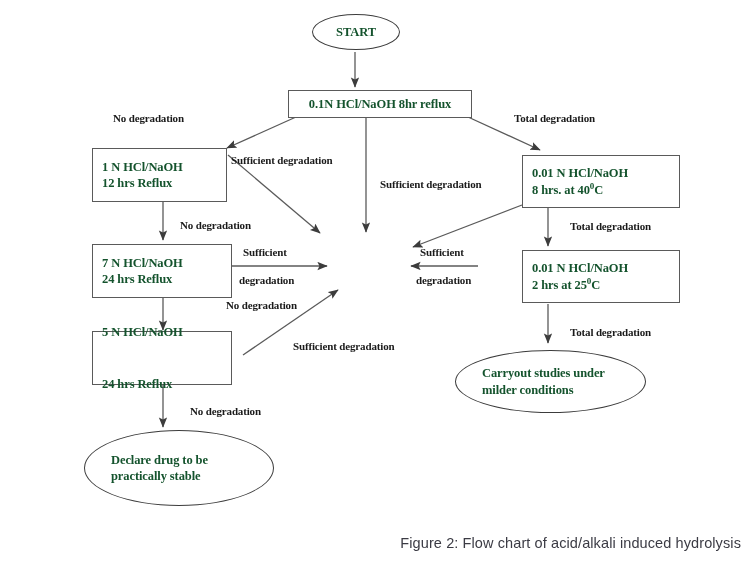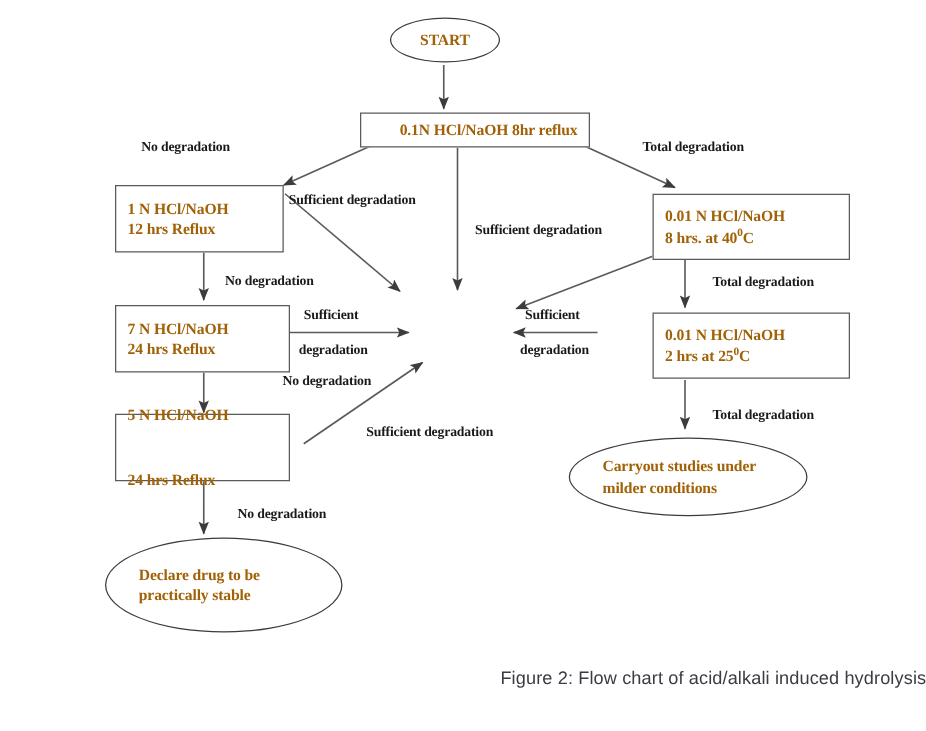--- a/index.html
+++ b/index.html
@@ -30,32 +30,32 @@
   .node {
     position: absolute;
     box-sizing: border-box;
     display: flex;
     flex-direction: column;
     justify-content: center;
     font-family: "Liberation Serif", "DejaVu Serif", serif;
     font-weight: 700;
     font-size: 12.5px;
     line-height: 1.32;
-    color: #a16207;
+    color: #14532d;
     letter-spacing: -0.1px;
   }
   .node.box {
     border: 1.4px solid #5a5a5a;
     background: #ffffff;
     padding: 4px 9px;
     align-items: flex-start;
     text-align: left;
   }
   .node.box.single {
-    align-items: flex-end;
+    align-items: center;
     text-align: center;
   }
   .node.ellipse {
     border: 1.4px solid #3c3c3c;
     border-radius: 50%;
     background: #ffffff;
     align-items: center;
     text-align: center;
     padding: 0 10px;
   }

